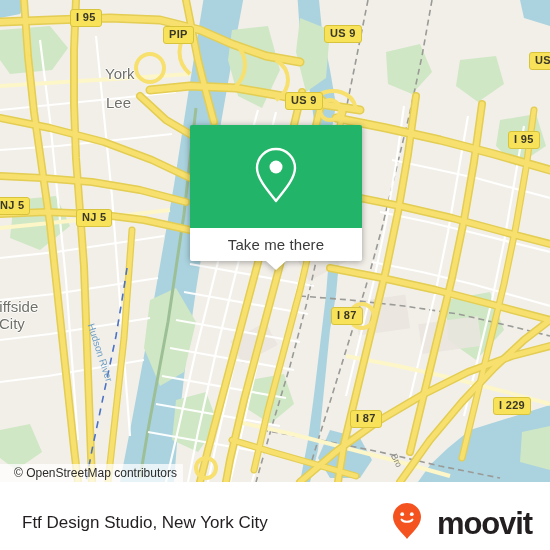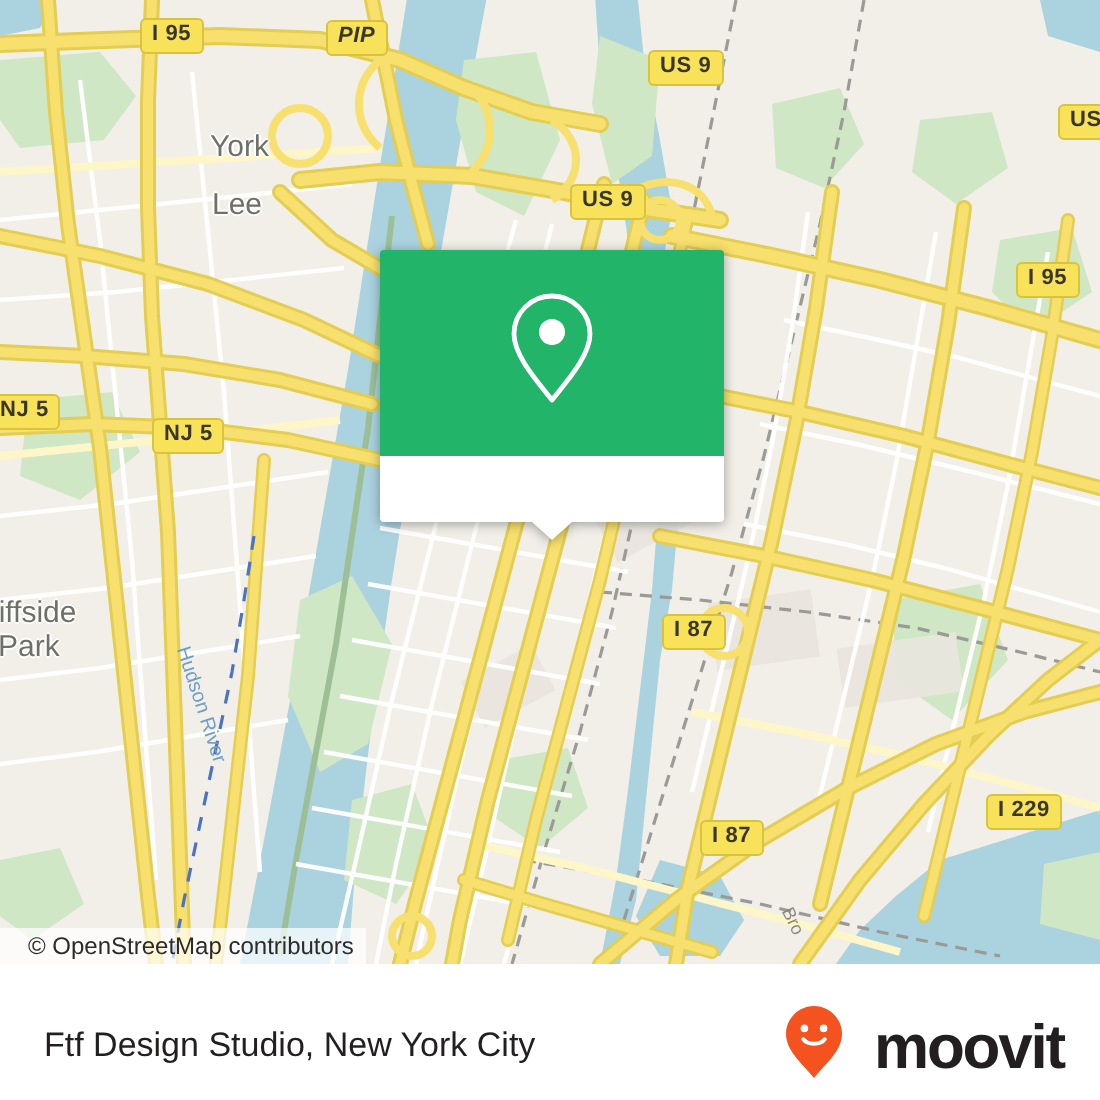--- a/index.html
+++ b/index.html
@@ -358,50 +358,51 @@
           <path d="M276,60 C292,70 292,90 276,100"></path>
           <path d="M316,96 C334,86 352,92 356,108"></path>
           <path d="M190,30 C176,42 176,62 190,74"></path>
         </g>
 
         <path d="M127,268 L122,300 L116,336 L108,374 L100,412 L92,450 L86,482" fill="none" stroke="#4b72c4" stroke-width="1.6" stroke-dasharray="7 6"></path>
       </g>
     </svg>
 
     <div class="shield" style="left:70px;  top:9px;">I 95</div>
-    <div class="shield" style="left:163px; top:10px;font-style:italic;">PIP</div>
+    <div class="shield" style="left:163px; top:26px;">PIP</div>
     <div class="shield" style="left:324px; top:25px;">US 9</div>
     <div class="shield" style="left:529px; top:52px;">US</div>
     <div class="shield" style="left:285px; top:92px;">US 9</div>
     <div class="shield" style="left:508px; top:131px;">I 95</div>
     <div class="shield" style="left:-6px;  top:197px;">NJ 5</div>
     <div class="shield" style="left:76px;  top:209px;">NJ 5</div>
     <div class="shield" style="left:331px; top:307px;">I 87</div>
     <div class="shield" style="left:493px; top:397px;">I 229</div>
     <div class="shield" style="left:350px; top:410px;">I 87</div>
 
     <div class="place-label" style="left:105px; top:65px;">York</div>
     <div class="place-label" style="left:106px; top:94px;">Lee</div>
     <div class="place-label" style="left:-4px;  top:298px;">liffside</div>
-    <div class="place-label" style="left:-1px;  top:315px;">Park</div>
+    <div class="place-label" style="left:-1px;  top:315px;">City</div>
 
     <div class="water-label" style="left:96px; top:322px; transform:rotate(72deg); transform-origin:0 0;">Hudson River</div>
 
     <div class="road-name-label" style="left:398px; top:452px; transform:rotate(64deg); transform-origin:0 0;">Bro</div>
 
     <div id="popup">
       <div id="popup-head">
         <span>
           <svg width="46" height="58" viewBox="0 0 46 58" aria-hidden="true">
             <path d="M23 3 C12.5 3 4 11.5 4 22 C4 33 16 46 23 55 C30 46 42 33 42 22 C42 11.5 33.5 3 23 3 Z" fill="none" stroke="#ffffff" stroke-width="2.4" stroke-linejoin="round"></path>
             <circle cx="23" cy="21" r="6.5" fill="#ffffff"></circle>
           </svg>
         </span>
       </div>
       <div id="popup-foot">
+        <span id="popup-foot-label">Take me there</span>
         <span id="popup-tail"></span>
       </div>
     </div>
 
     <div id="attrib">
       <span>© OpenStreetMap contributors</span>
     </div>
   </div>
 
   <div id="footer">

